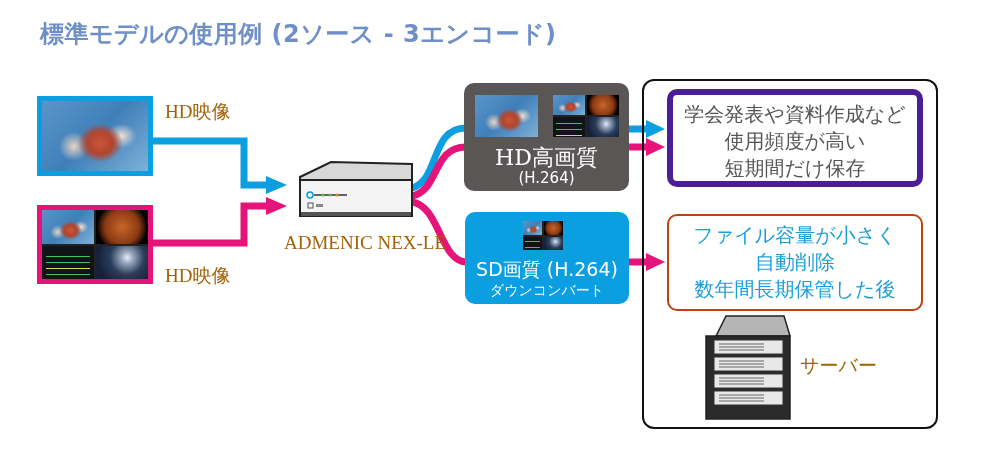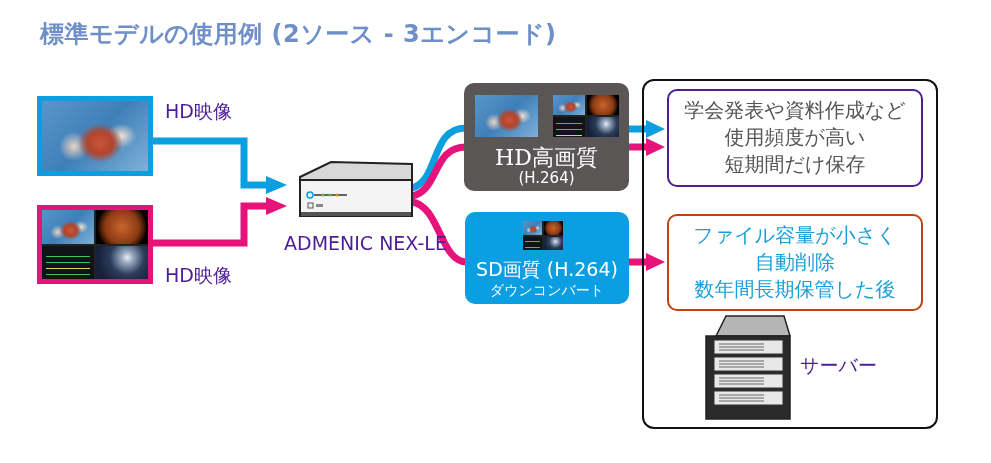--- a/index.html
+++ b/index.html
@@ -1,37 +1,37 @@
 <!DOCTYPE html>
 <html><head>
 <meta charset="utf-8">
 <style>
   html,body{margin:0;padding:0;background:#fff;}
   body{width:991px;height:463px;position:relative;overflow:hidden;font-family:"DejaVu Sans","Liberation Sans",sans-serif;}
   .abs{position:absolute;}
   #title{left:40px;top:18px;font-size:24px;font-weight:bold;color:#6f8fc8;letter-spacing:0.5px;white-space:nowrap;text-align:right;}
-  .label{font-size:19px;color:#4c1d95;white-space:nowrap;}
+  .label{font-size:19px;color:#a16207;white-space:nowrap;font-family:Liberation Serif, serif;}
   .thumb{position:absolute;box-sizing:border-box;overflow:hidden;}
   .surg{background:
      radial-gradient(ellipse 30% 40% at 55% 60%, #c8553a 0%, #b2452d 40%, transparent 70%),
      radial-gradient(ellipse 20% 30% at 30% 65%, #e9d3c3 0%, transparent 70%),
      radial-gradient(ellipse 20% 25% at 75% 50%, #f0e0d2 0%, transparent 70%),
      linear-gradient(135deg,#5a95c9,#3f7fb9 50%,#7fb1d8);}
   .endo{background:radial-gradient(circle at 50% 50%, #c8652c 0%, #8a3a13 55%, #2a0e04 75%, #000 80%);}
   .monitor{background:#101418;}
   .monitor::before{content:"";position:absolute;left:8%;right:8%;top:30%;height:1px;background:#3fbf5a;box-shadow:0 6px 0 #3fbf5a,0 12px 0 #d9d94a,0 18px 0 #3fbf5a;}
   .orroom{background:radial-gradient(circle at 60% 35%, #e8eef5 0%, #9aaac0 15%, #2a3d5a 45%, #15203a 80%);}
   .quad{display:grid;grid-template-columns:1fr 1fr;grid-template-rows:1fr 1fr;gap:2px;background:#222;}
   .quad > div{position:relative;overflow:hidden;}
   #hd-box{left:464px;top:83px;width:165px;height:108px;background:#5a5656;border-radius:10px;}
   #sd-box{left:465px;top:212px;width:164px;height:92px;background:#0b9ee0;border-radius:10px;}
   .boxtext{position:absolute;left:0;right:0;text-align:center;color:#fff;white-space:nowrap;}
   #server-frame{left:642px;top:79px;width:296px;height:350px;border:2px solid #111;border-radius:12px;box-sizing:border-box;}
   .note{position:absolute;box-sizing:border-box;border-radius:10px;text-align:center;font-size:20px;line-height:27px;padding-top:6px;}
-  #note-hd{left:667px;top:89px;width:256px;height:98px;border:2px solid #4c1d95;color:#555;}
+  #note-hd{left:667px;top:89px;width:256px;height:98px;border:6px solid #4c1d95;color:#555;}
   #note-sd{left:667px;top:214px;width:256px;height:97px;border:2px solid #c2410c;color:#1a9ed8;}
   #device-label{left:284px;top:232px;font-size:19px;}
   svg{position:absolute;left:0;top:0;}
 </style>
 </head>
 <body>
 
 <div id="title" class="abs">標準モデルの使用例 (2ソース - 3エンコード)</div>
 
 <svg width="991" height="463">

